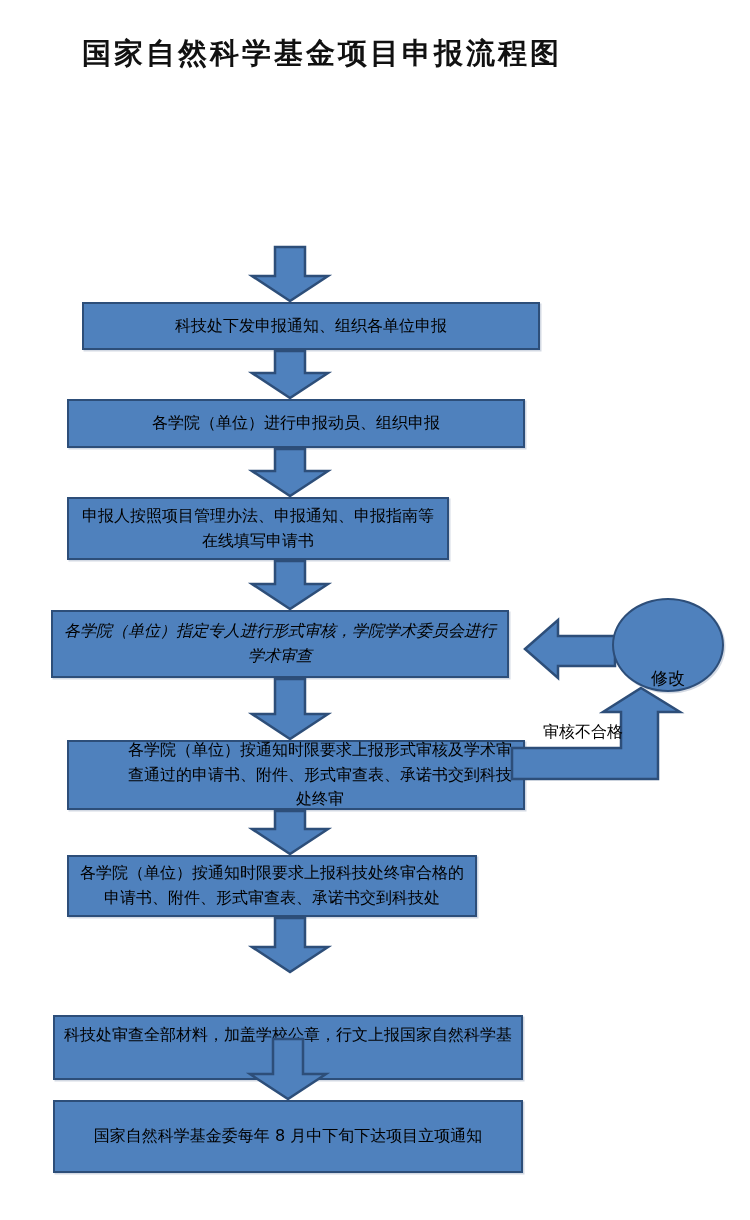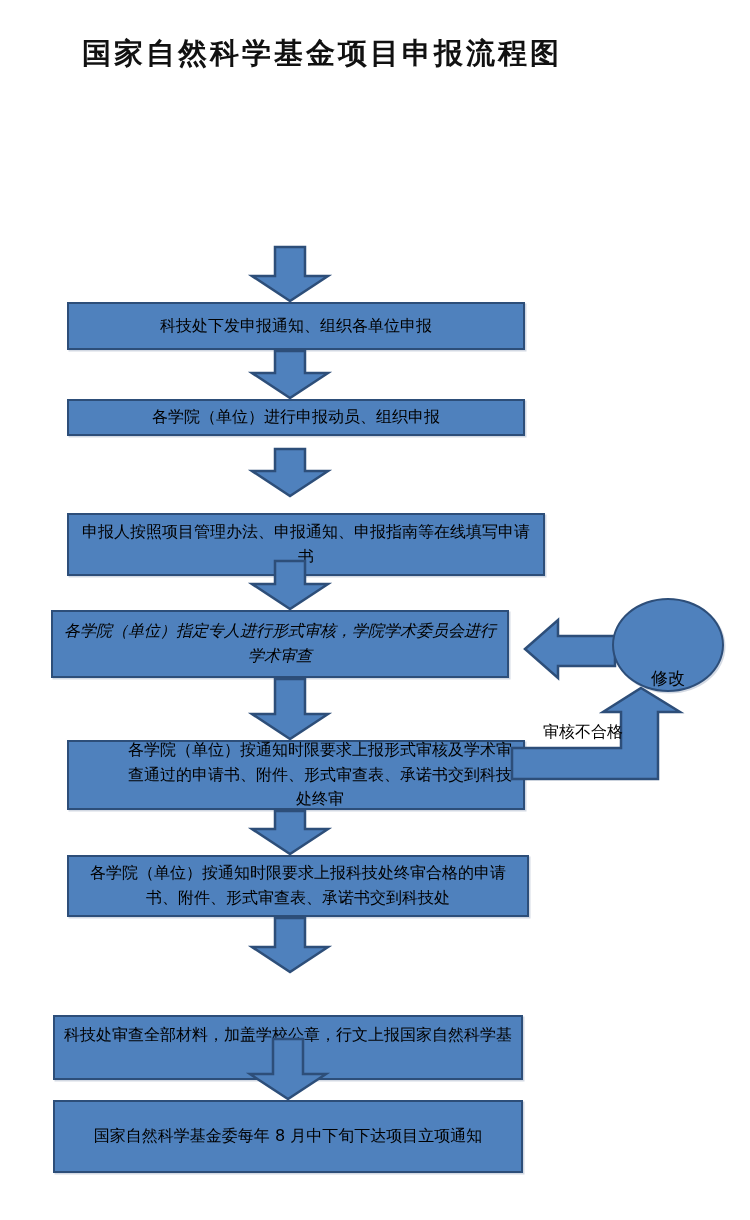--- a/index.html
+++ b/index.html
@@ -43,26 +43,26 @@
   }
   .box .box-text {
     font-size: 16px;
     line-height: 1.55;
     color: var(--text-color);
     white-space: pre-line;
     padding: 2px 8px;
   }
 
   .b1 { left: 67px; top: 180px; width: 458px; height: 66px; }
-  .b2 { left: 67px; top: 302px; width: 458px; height: 48px; }
-  .b3 { left: 67px; top: 399px; width: 458px; height: 37px; }
-  .b4 { left: 67px; top: 497px; width: 478px; height: 63px; margin-top: 16px; }
+  .b2 { left: 82px; top: 302px; width: 458px; height: 48px; }
+  .b3 { left: 67px; top: 399px; width: 458px; height: 49px; }
+  .b4 { left: 67px; top: 497px; width: 382px; height: 63px; }
   .b5 { left: 51px; top: 610px; width: 458px; height: 68px; font-style: italic; }
   .b6 { left: 67px; top: 740px; width: 458px; height: 70px; padding-left: 48px; }
-  .b7 { left: 67px; top: 855px; width: 462px; height: 62px; }
+  .b7 { left: 67px; top: 855px; width: 410px; height: 62px; }
   .b8 { left: 53px; top: 973px; width: 470px; height: 65px; margin-top: 42px; }
   .b9 { left: 53px; top: 1100px; width: 470px; height: 73px; }
 
   svg.connector { position: absolute; overflow: visible; display: block; }
   .shape-poly {
     fill: var(--shape-fill);
     stroke: var(--shape-border);
     stroke-width: 2.5;
     stroke-linejoin: miter;
   }

